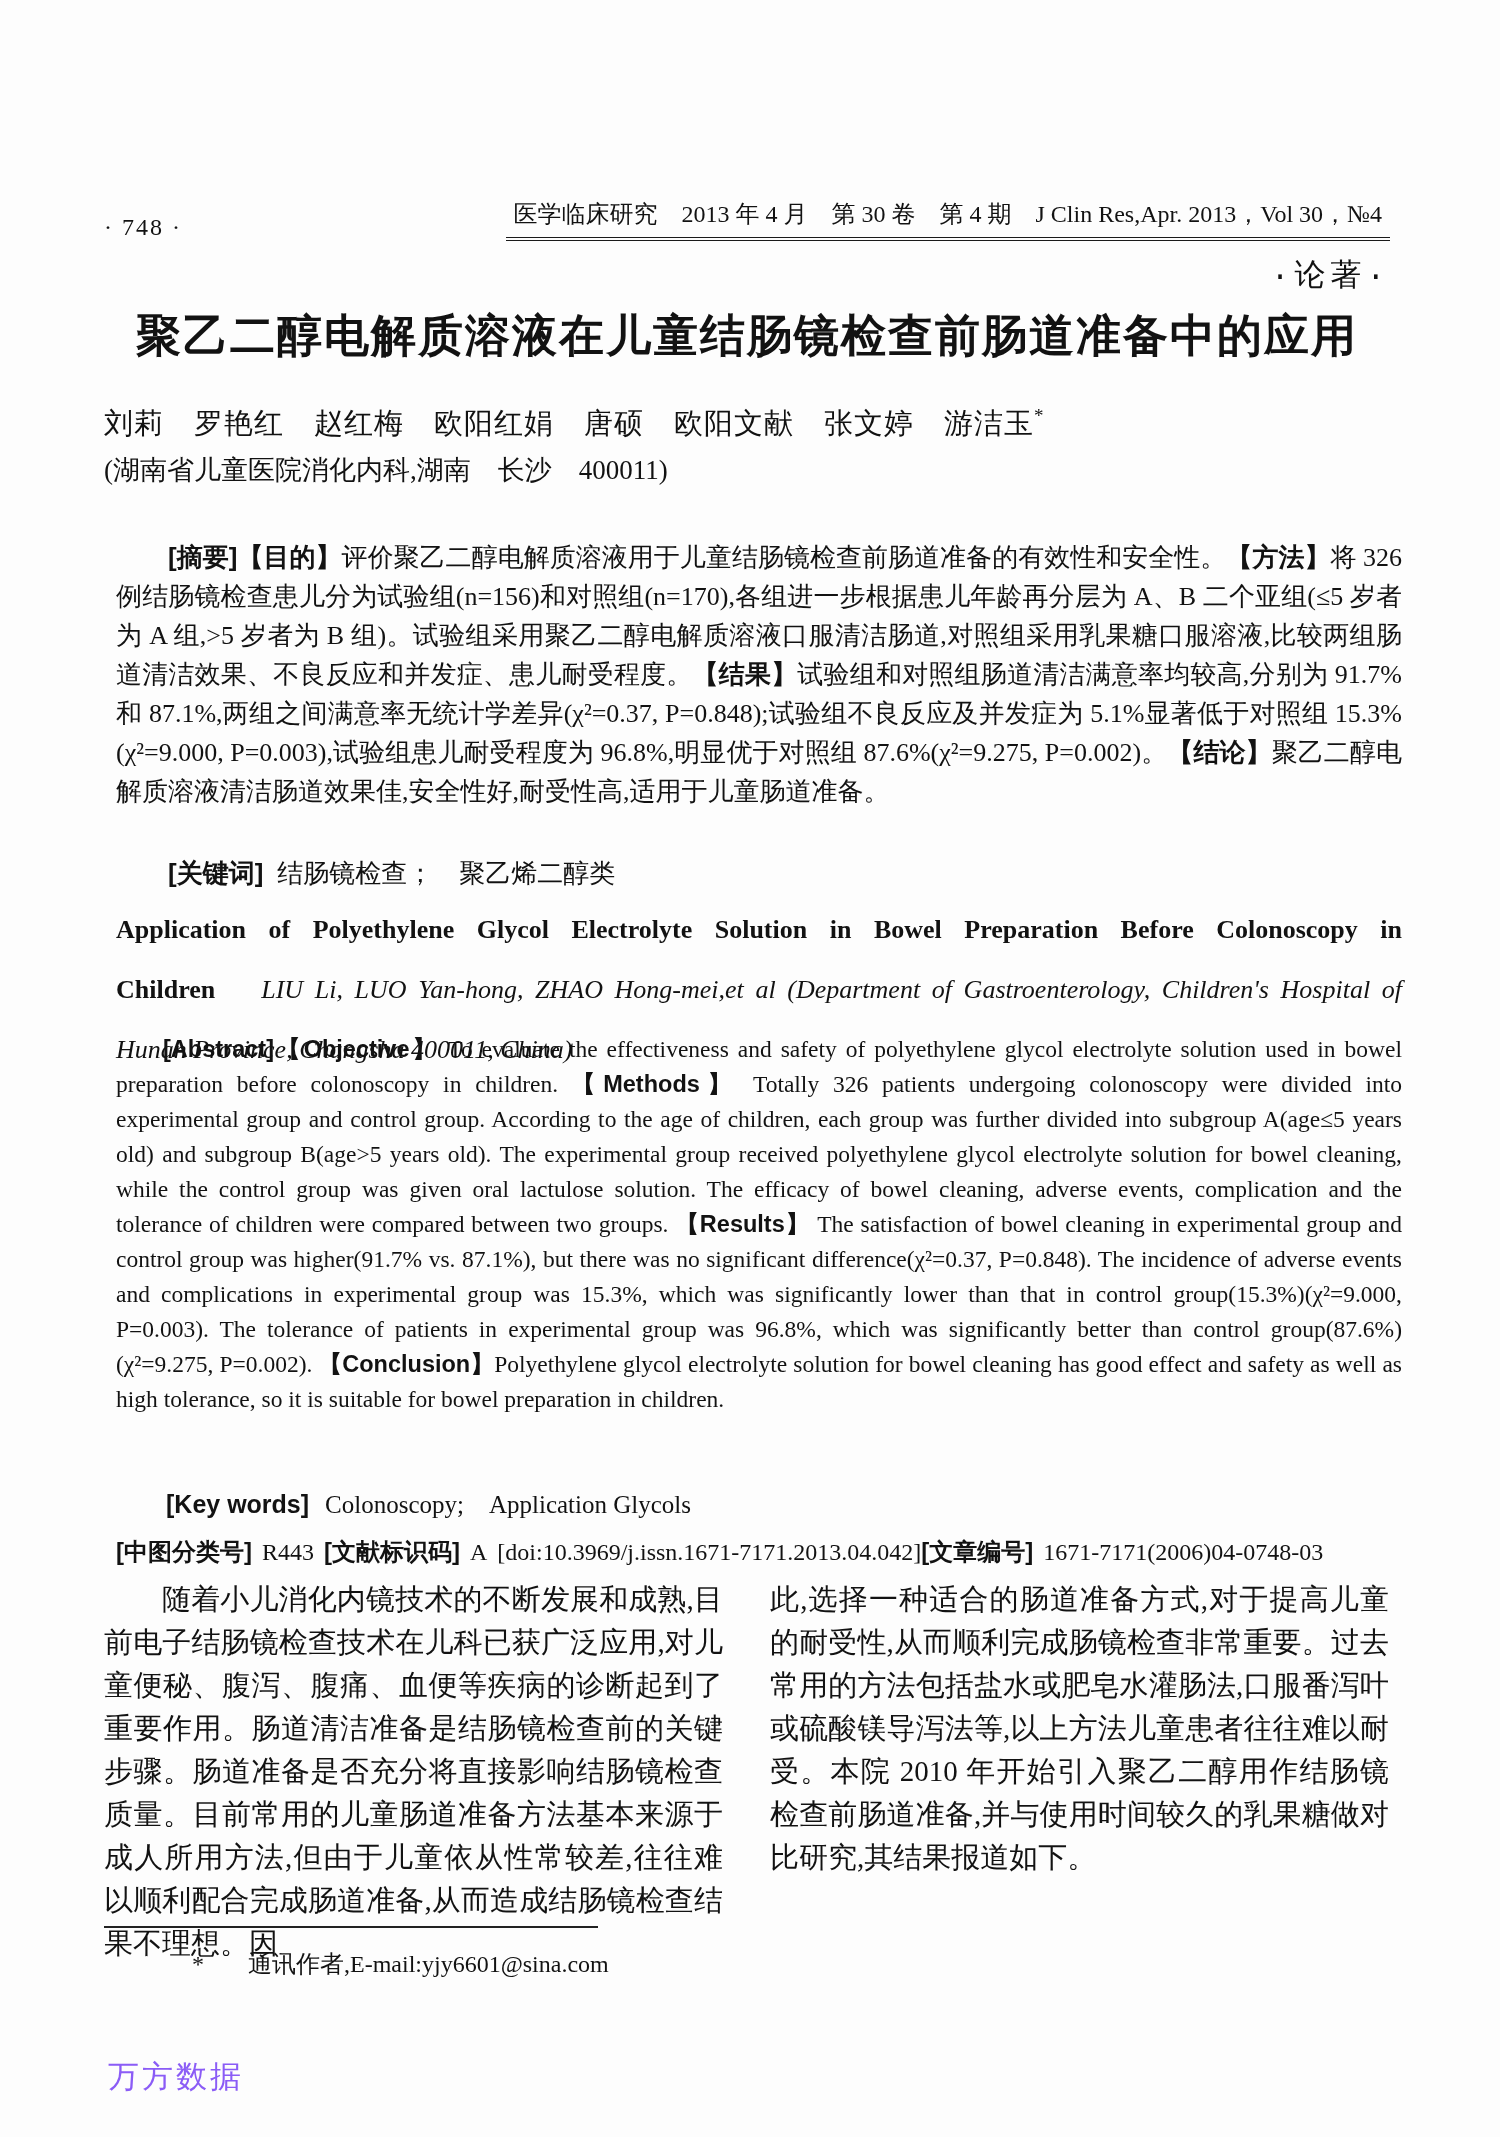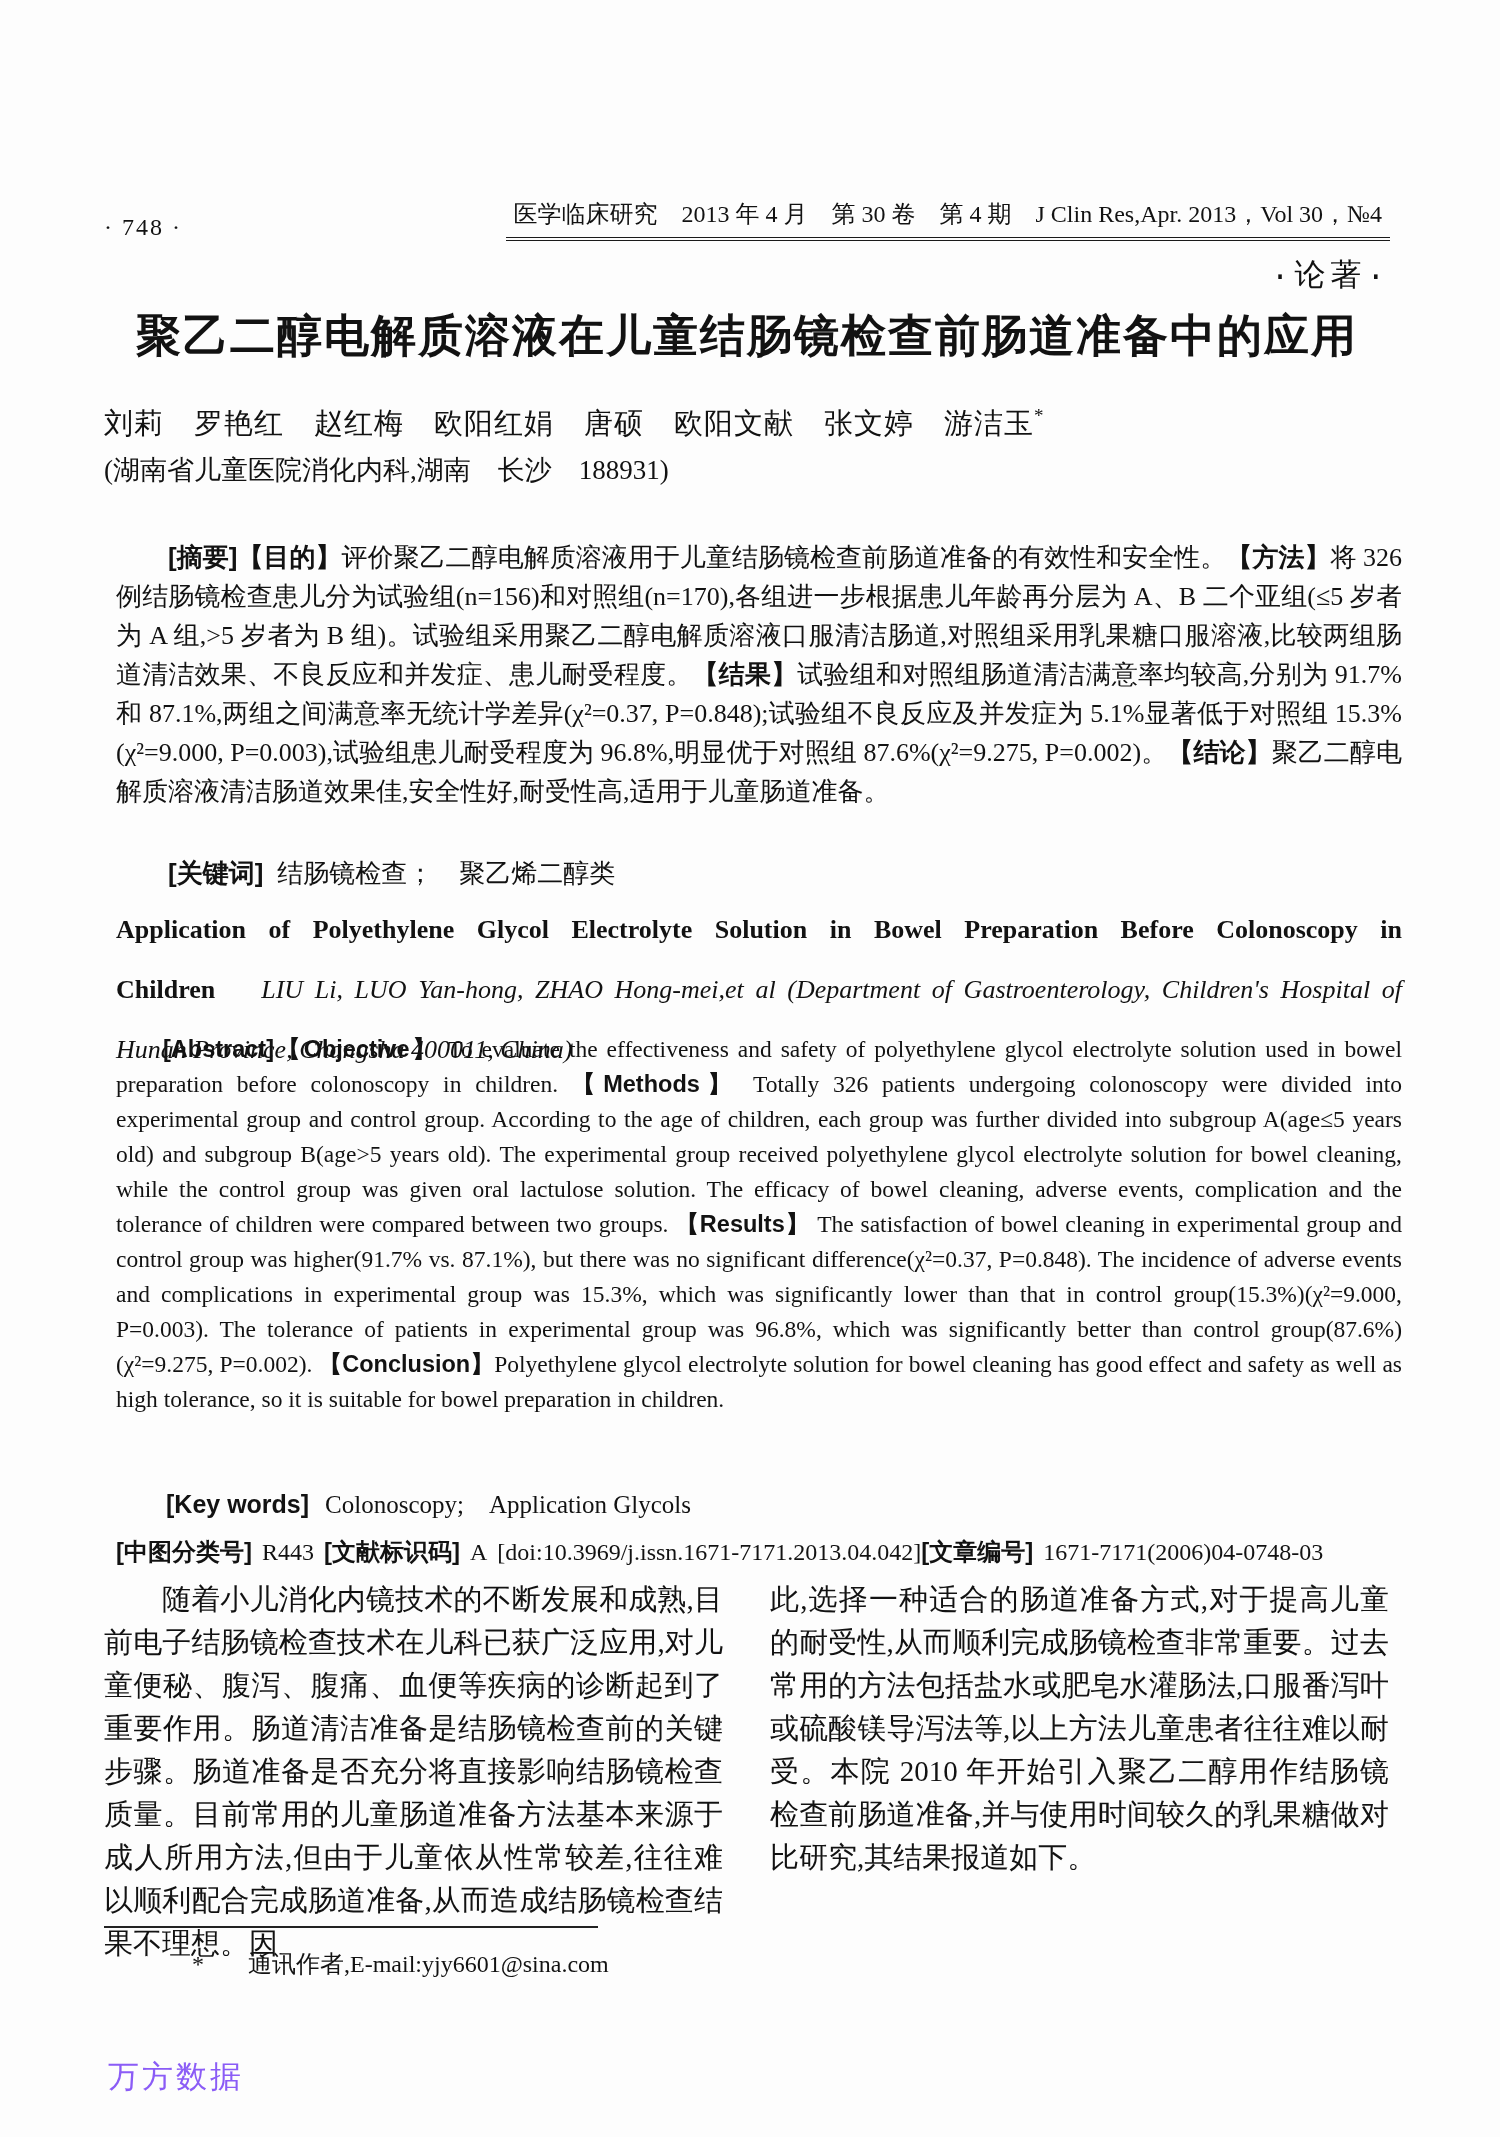--- a/index.html
+++ b/index.html
@@ -77,21 +77,21 @@
   </div>
 
   <div class="abs article-type">·论著·</div>
 
   <h1 class="abs title-zh">聚乙二醇电解质溶液在儿童结肠镜检查前肠道准备中的应用</h1>
 
   <div class="abs authors">
     <span>刘莉　罗艳红　赵红梅　欧阳红娟　唐硕　欧阳文献　张文婷　游洁玉</span><sup>*</sup>
   </div>
 
-  <div class="abs affiliation">(湖南省儿童医院消化内科,湖南　长沙　188931)</div>
+  <div class="abs affiliation">(湖南省儿童医院消化内科,湖南　长沙　400011)</div>
 
   <p class="abs block abstract-zh"><span class="seg-label">[摘要]</span><span class="seg-label">【目的】</span><span>评价聚乙二醇电解质溶液用于儿童结肠镜检查前肠道准备的有效性和安全性。</span><span class="seg-label">【方法】</span><span>将 326 例结肠镜检查患儿分为试验组(n=156)和对照组(n=170),各组进一步根据患儿年龄再分层为 A、B 二个亚组(≤5 岁者为 A 组,&gt;5 岁者为 B 组)。试验组采用聚乙二醇电解质溶液口服清洁肠道,对照组采用乳果糖口服溶液,比较两组肠道清洁效果、不良反应和并发症、患儿耐受程度。</span><span class="seg-label">【结果】</span><span>试验组和对照组肠道清洁满意率均较高,分别为 91.7%和 87.1%,两组之间满意率无统计学差异(χ²=0.37, P=0.848);试验组不良反应及并发症为 5.1%显著低于对照组 15.3%(χ²=9.000, P=0.003),试验组患儿耐受程度为 96.8%,明显优于对照组 87.6%(χ²=9.275, P=0.002)。</span><span class="seg-label">【结论】</span><span>聚乙二醇电解质溶液清洁肠道效果佳,安全性好,耐受性高,适用于儿童肠道准备。</span></p>
 
   <p class="abs block kw-zh"><span class="seg-label">[关键词]</span><span>结肠镜检查；　聚乙烯二醇类</span></p>
 
   <p class="abs block en-title-para"><span class="en-title">Application of Polyethylene Glycol Electrolyte Solution in Bowel Preparation Before Colonoscopy in Children</span><span class="en-authors">LIU Li, LUO Yan-hong, ZHAO Hong-mei,et al (Department of Gastroenterology, Children's Hospital of Hunan Province, Changsha 400011, China)</span></p>
 
   <p class="abs block abstract-en"><span class="seg-label">[Abstract]</span><span class="seg-label">【Objective】</span><span> To evaluate the effectiveness and safety of polyethylene glycol electrolyte solution used in bowel preparation before colonoscopy in children. </span><span class="seg-label">【Methods】</span><span> Totally 326 patients undergoing colonoscopy were divided into experimental group and control group. According to the age of children, each group was further divided into subgroup A(age≤5 years old) and subgroup B(age&gt;5 years old). The experimental group received polyethylene glycol electrolyte solution for bowel cleaning, while the control group was given oral lactulose solution. The efficacy of bowel cleaning, adverse events, complication and the tolerance of children were compared between two groups. </span><span class="seg-label">【Results】</span><span> The satisfaction of bowel cleaning in experimental group and control group was higher(91.7% vs. 87.1%), but there was no significant difference(χ²=0.37, P=0.848). The incidence of adverse events and complications in experimental group was 15.3%, which was significantly lower than that in control group(15.3%)(χ²=9.000, P=0.003). The tolerance of patients in experimental group was 96.8%, which was significantly better than control group(87.6%)(χ²=9.275, P=0.002). </span><span class="seg-label">【Conclusion】</span><span>Polyethylene glycol electrolyte solution for bowel cleaning has good effect and safety as well as high tolerance, so it is suitable for bowel preparation in children.</span></p>
 
   <p class="abs block kw-en"><span class="seg-label">[Key words]</span><span>Colonoscopy;　Application Glycols</span></p>

